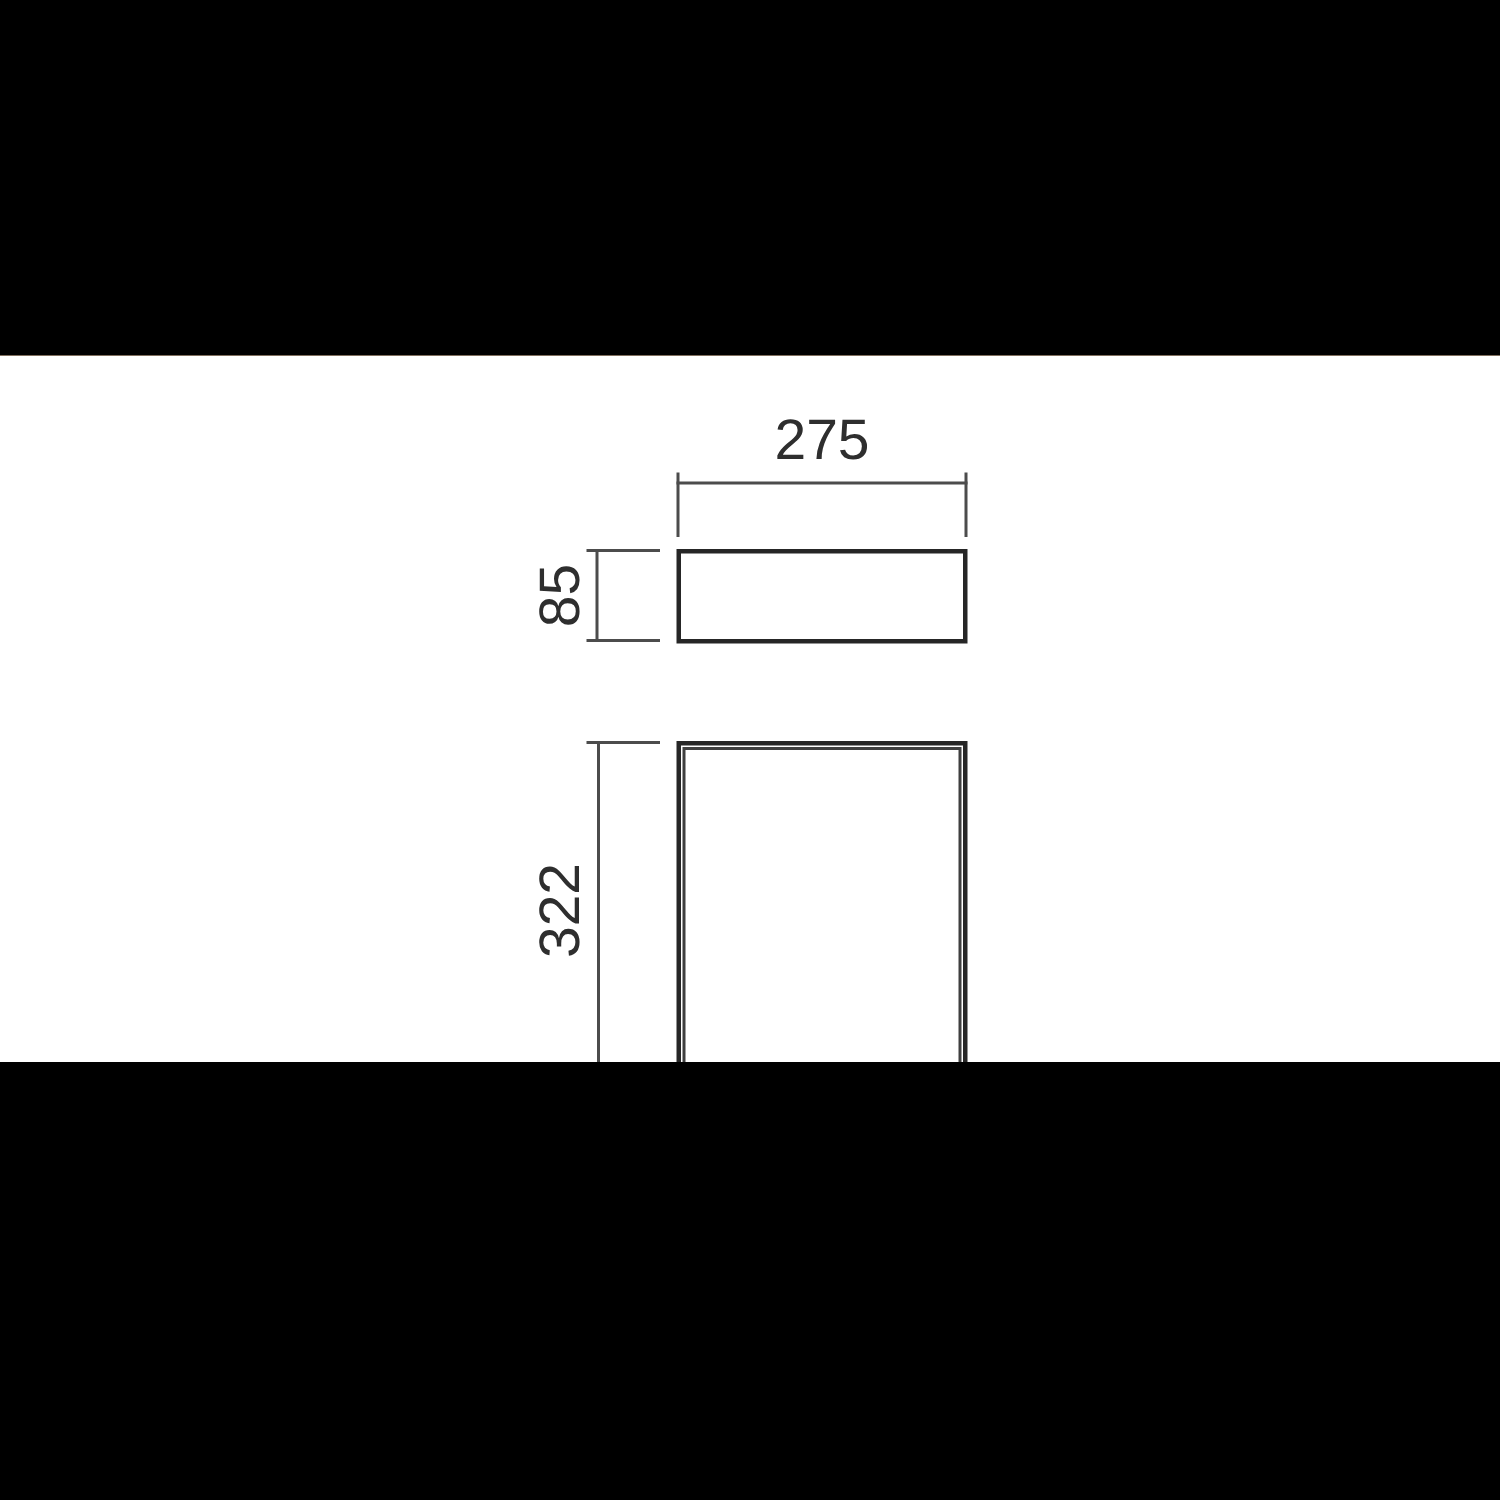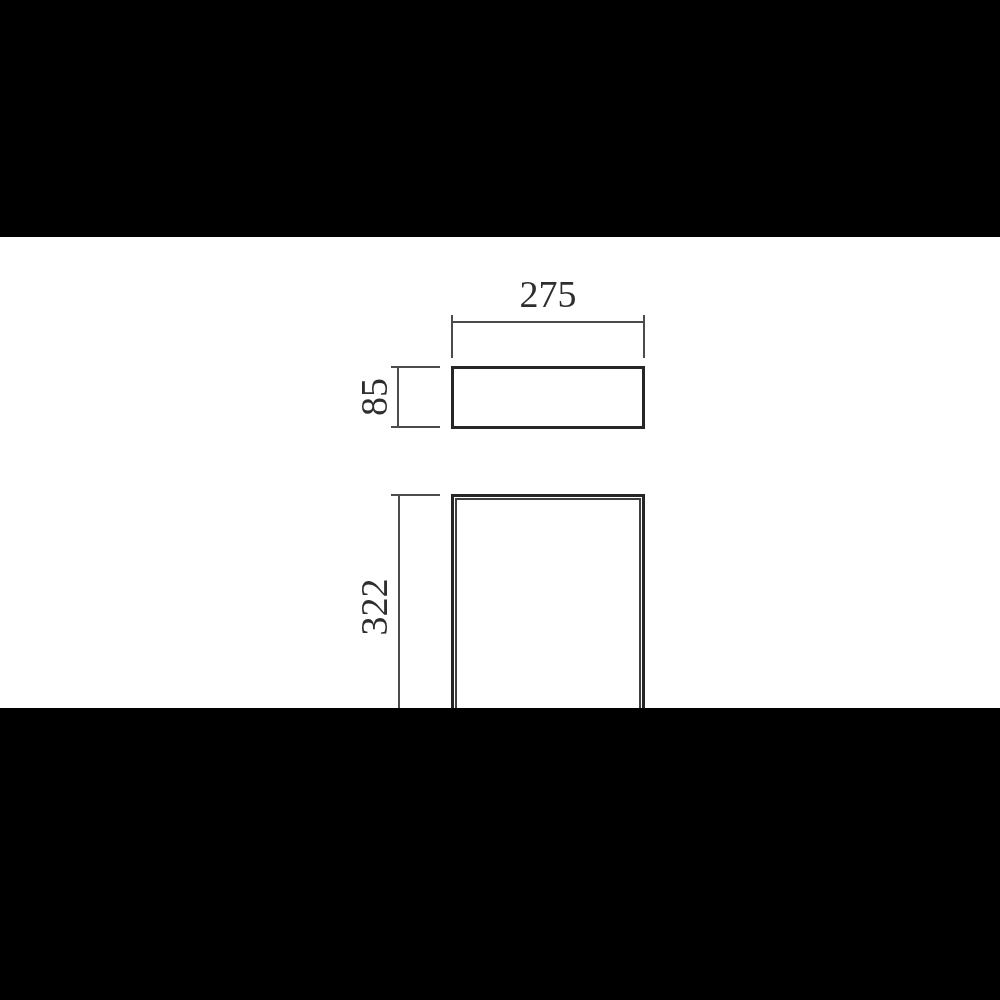--- a/index.html
+++ b/index.html
@@ -6,21 +6,21 @@
     margin: 0;
     padding: 0;
     background: #000;
   }
   .stage {
     position: relative;
     width: 1000px;
     height: 708px;
     background: #fdba74;
     overflow: hidden;
-    font-family: Liberation Serif, serif;
+    font-family: Liberation Sans, sans-serif;
   }
   .canvas-band {
     position: absolute;
     left: 0;
     width: 1000px;
     background: #ffffff;
   }
   .letterbox {
     position: absolute;
     left: 0;

